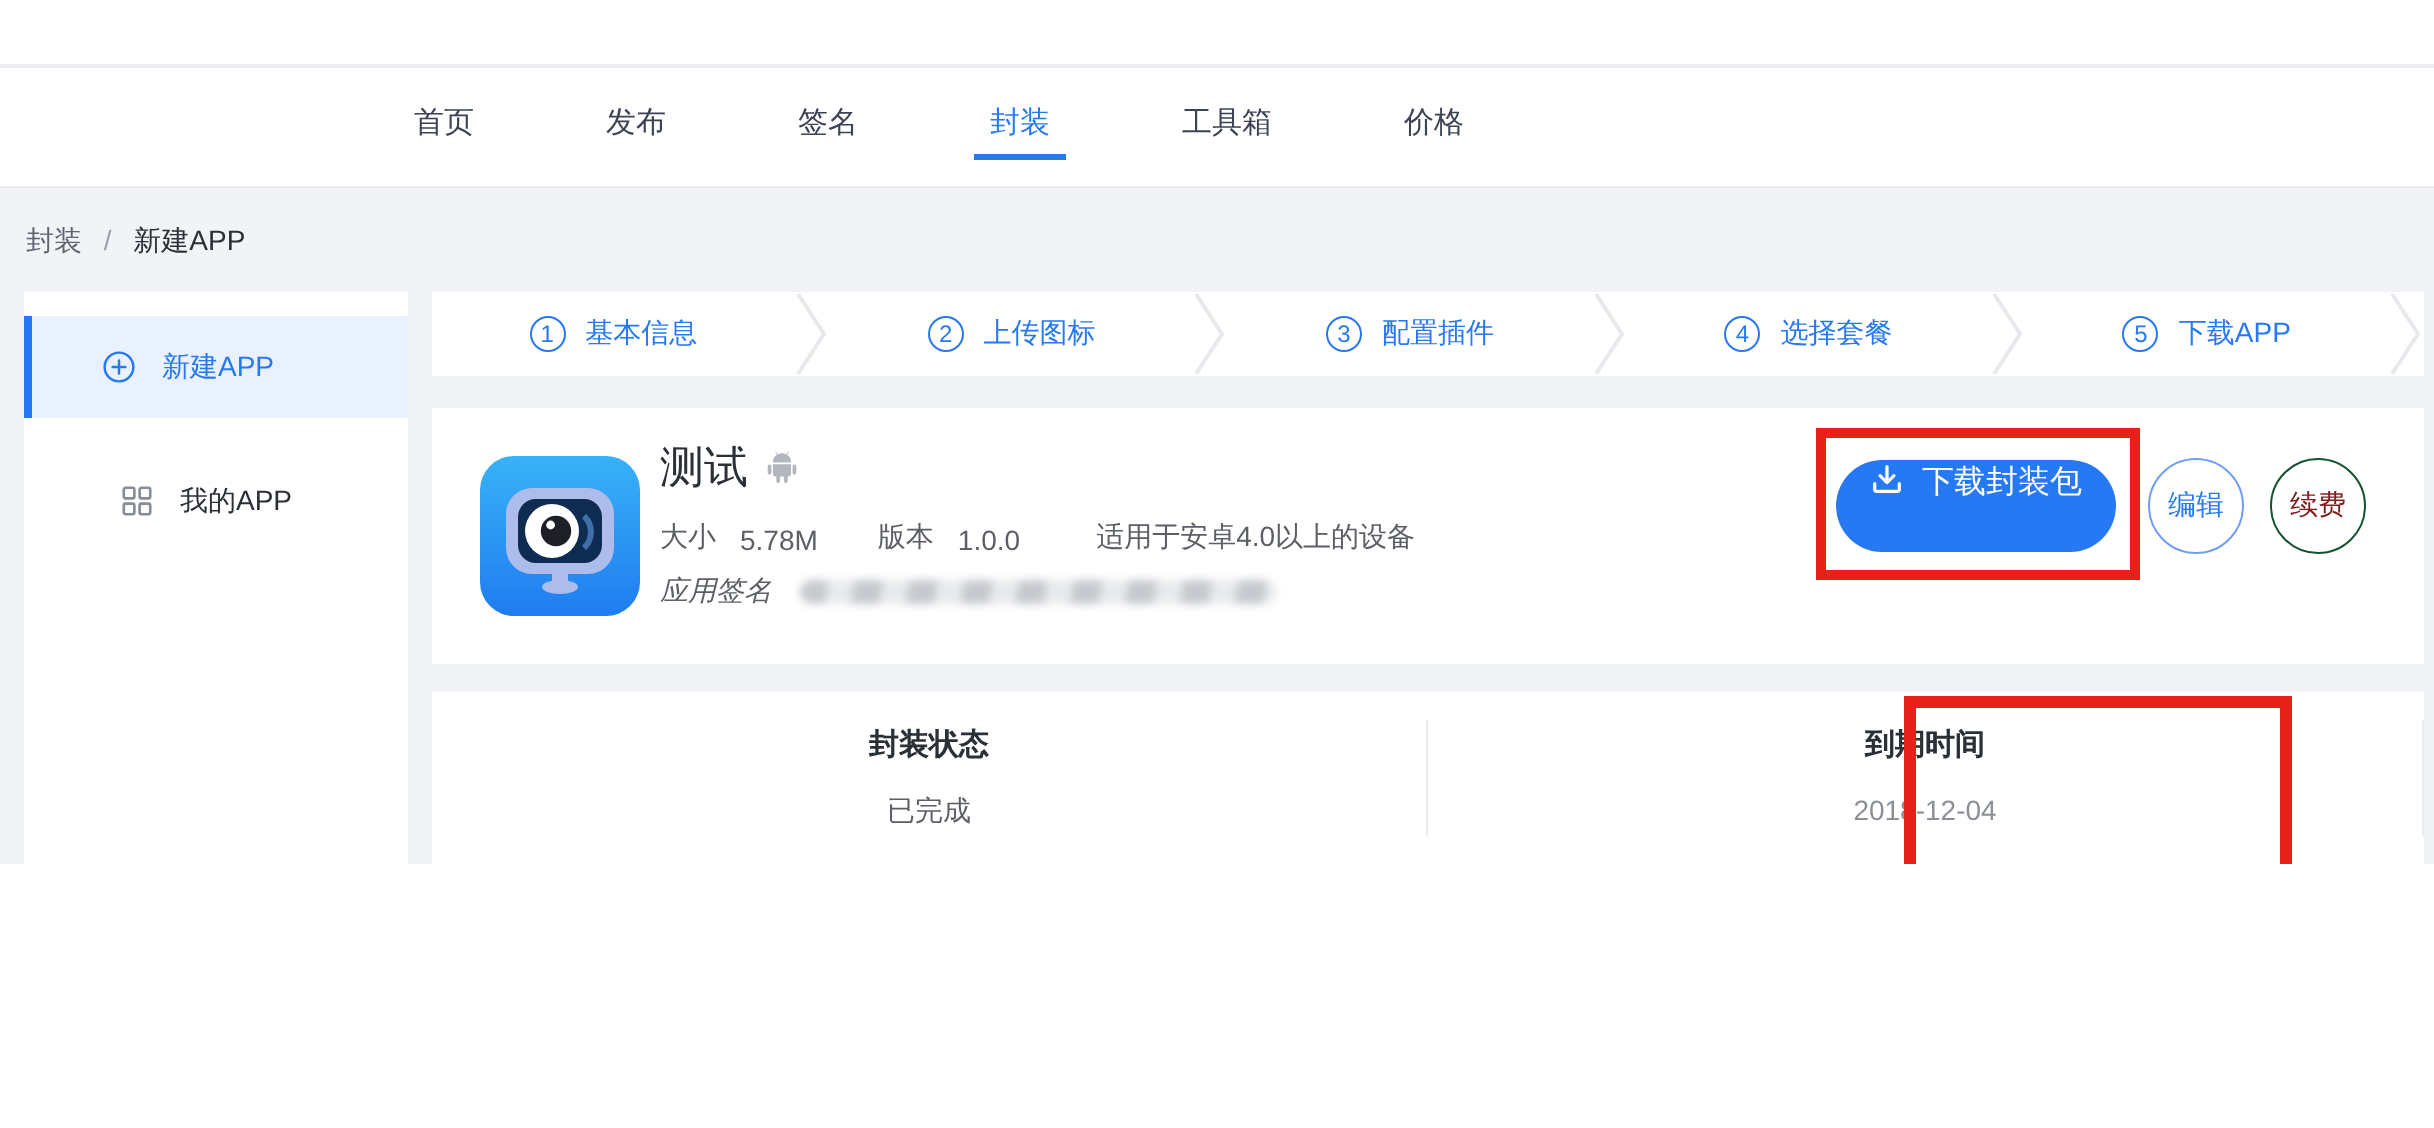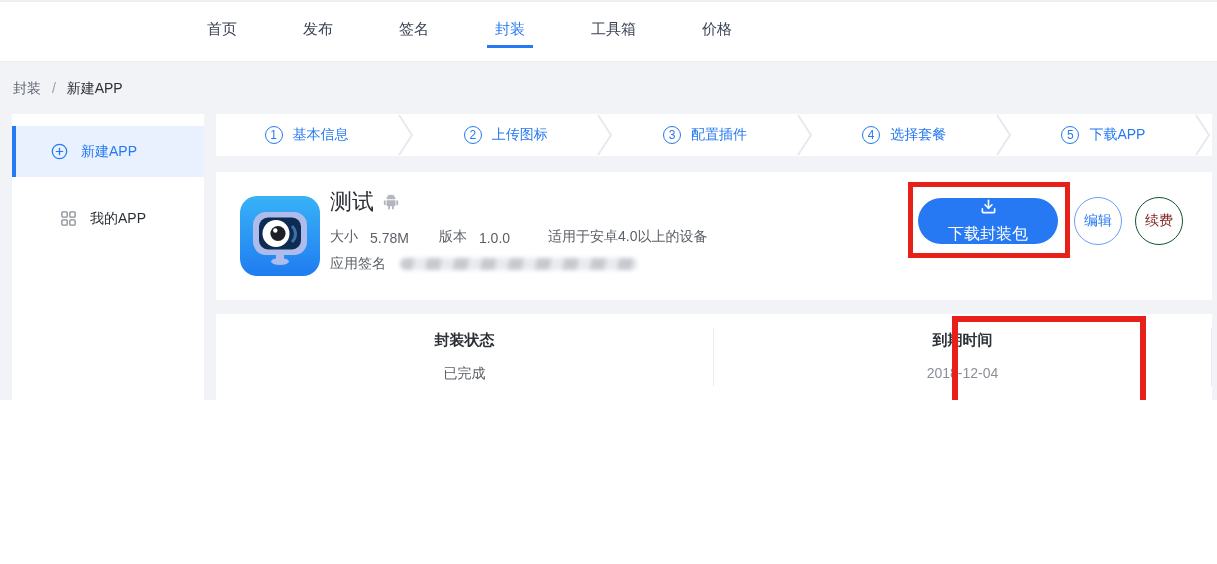--- a/index.html
+++ b/index.html
@@ -1,18 +1,18 @@
 <!DOCTYPE html>
 <html><head>
 <meta charset="utf-8">
 <style>
   * { box-sizing: border-box; }
   html,body { margin:0; padding:0; }
   body { font-family:"Liberation Sans","DejaVu Sans",sans-serif; background:#fff; }
-  #screen { position:relative; width:1217px; height:400px; background:#f1f3f6; overflow:hidden; }
+  #screen { position:relative; width:1217px; height:400px; background:#f1f3f6; overflow:hidden;margin-top:32px; }
 
   
   .header { position:absolute; top:0; left:0; right:0; height:62px; background:#fff;
             border-top:2px solid #edeff2; border-bottom:1px solid #e9ebee; }
   .main-nav { display:flex; gap:50px; padding-left:199px; height:100%; align-items:center; }
   .nav-item { font-size:15px; color:#3c4354; cursor:pointer; padding:5px 8px 6px;
               border-bottom:3px solid transparent; white-space:nowrap; }
   .nav-item.active { color:#2679f2; border-bottom-color:#2679f2; }
 
   
@@ -42,28 +42,28 @@
   
   .app-card { position:absolute; left:216px; top:172px; width:996px; height:128px; background:#fff; }
   .app-icon { position:absolute; left:24px; top:24px; width:80px; height:80px; }
   .app-info { position:absolute; left:114px; top:15px; }
   .title-row { display:flex; align-items:center; gap:8px; }
   .app-name { font-size:22px; color:#2b2f36;text-align:right; }
   .meta-row { margin-top:11px; font-size:14px; color:#5c6066; display:flex; align-items:flex-end; }
   .meta-row .v { margin-left:12px; }
   .meta-row .g1 { margin-left:30px; }
   .meta-row .g2 { margin-left:38px; }
-  .sig-row { margin-top:9px; display:flex; align-items:center; font-size:14px; color:#5c6066; }
+  .sig-row { margin-top:9px; display:flex; align-items:center; font-size:14px; color:#5c6066;font-style:italic; }
   .blur-bar { border-radius:6px; filter:blur(2px);
               background:repeating-linear-gradient(100deg,#c6c9ce 0 14px,#e8eaed 14px 27px); }
   .sig-blur { margin-left:14px; width:238px; height:12px; }
 
   .btn-download { position:absolute; left:702px; top:26px; width:140px; height:46px; border-radius:23px;
-                  background:#2679f2; color:#fff; font-size:16px; display:flex; align-items:center;
-                  justify-content:center; gap:9px; border:none; cursor:pointer;flex-direction:column; }
+                  background:#2679f2; color:#fff; font-size:16px; display:flex; 
+                  justify-content:center; gap:9px; border:none; cursor:pointer; }
   .btn-circle { position:absolute; width:48px; height:48px; border-radius:50%; background:#fff;
                 display:flex; align-items:center; justify-content:center; font-size:14px; cursor:pointer; }
   .btn-edit { left:858px; top:25px; border:1px solid #6f9ef5; color:#2679f2; }
   .btn-renew { left:919px; top:25px; border:1px solid #14532d; color:#7f1d1d; }
 
   
   .status-card { position:absolute; left:216px; top:314px; width:996px; height:86px; background:#fff; display:flex; }
   .status-col { flex:1; display:flex; flex-direction:column; align-items:center; padding-top:17px; }
   .col-divider { width:1px; background:#ececf0; margin:14px 0; }
   .status-label { font-size:15px; font-weight:bold; color:#2b2f36; display:flex; align-items:flex-start; gap:5px; }

